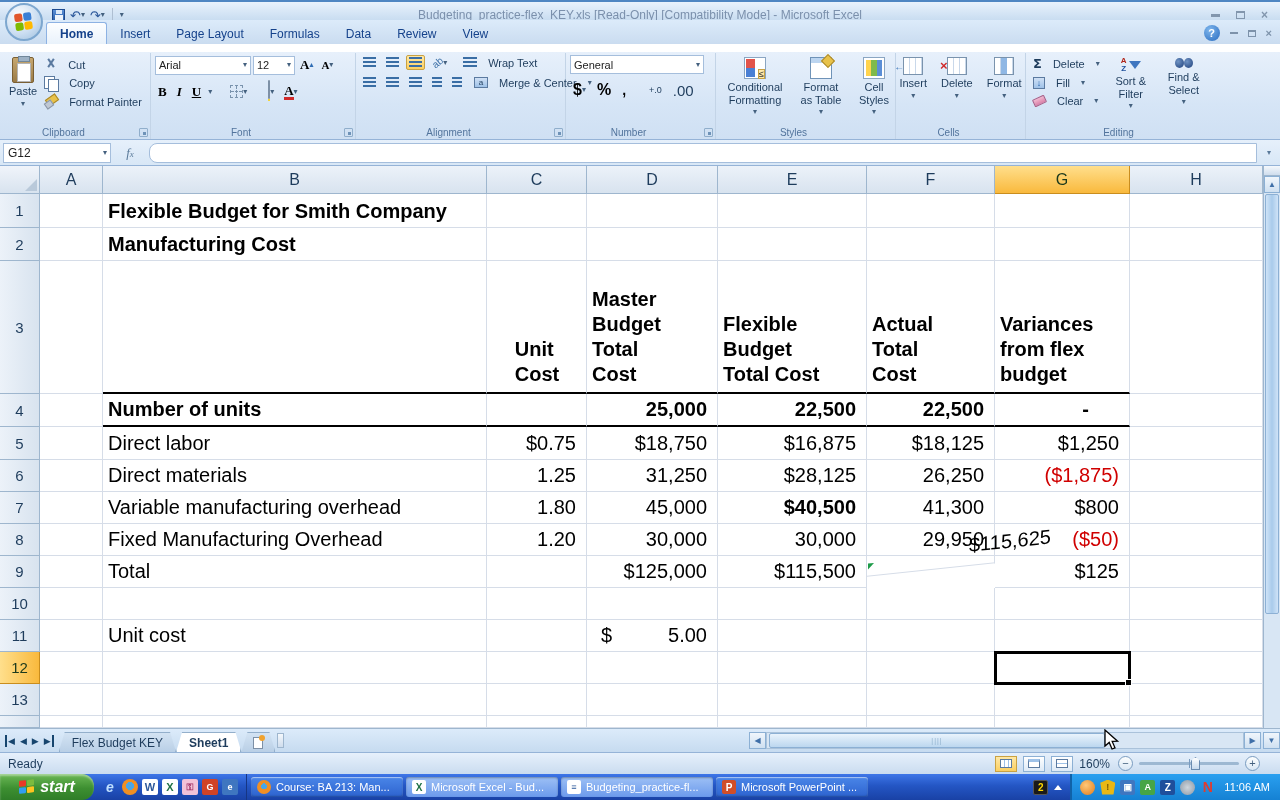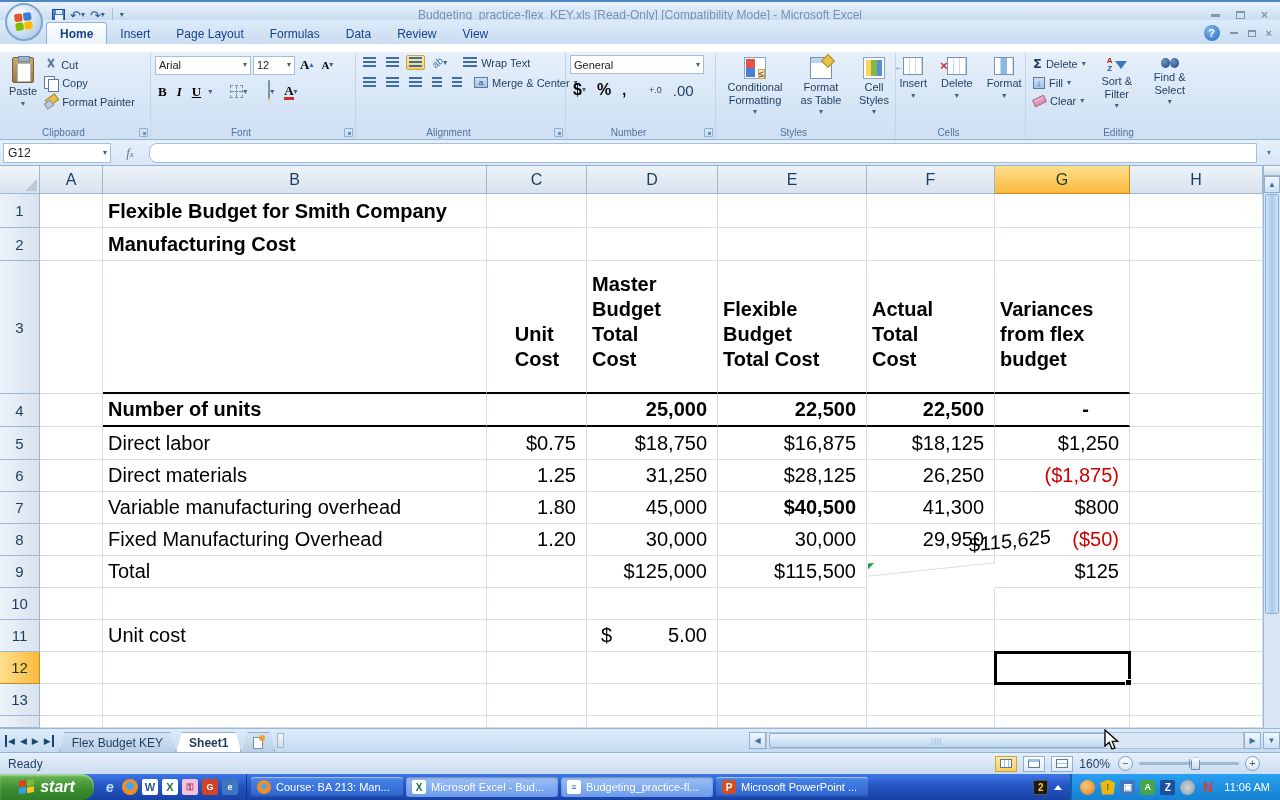--- a/index.html
+++ b/index.html
@@ -47,21 +47,21 @@
 
   
   #ribbon{position:absolute;left:0;top:52px;width:1280px;height:88px;
     background:linear-gradient(#e7f0fb,#d6e5f6 60%,#cfe0f3);
     border-bottom:1px solid #95b3d7;display:flex;padding:1px 0 0 1px}
   .group{position:relative;height:86px;border-right:1px solid #c3d4e7;padding:2px 4px 15px 4px;flex-shrink:0}
   .glabel{position:absolute;bottom:1px;left:0;right:24px;text-align:center;font-size:10px;color:#52749c}
   .launcher{position:absolute;bottom:2px;right:2px;width:9px;height:9px;border:1px solid #90aecb;border-radius:1px}
   .launcher:after{content:"";position:absolute;right:1px;bottom:1px;width:3px;height:3px;background:#6e93b8}
   .gbody{display:flex;height:100%}
-  .rbtn{display:flex;align-items:center;gap:4px;font-size:11px;color:#1e3c5c;padding:1px 3px;border-radius:2px;white-space:nowrap}
+  .rbtn{display:flex;align-items:center;gap:11px;font-size:11px;color:#1e3c5c;padding:1px 3px;border-radius:2px;white-space:nowrap}
   .bigbtn{display:flex;flex-direction:column;align-items:center;justify-content:flex-start;gap:2px;
     font-size:11px;color:#1e3c5c;text-align:center;padding:2px 4px;border-radius:2px;line-height:1.15}
   .combo{background:#fff;border:1px solid #a5bedc;height:19px;display:flex;align-items:center;
     font-size:11px;color:#222;padding:0 3px;gap:4px}
   .sq{display:inline-flex;align-items:center;justify-content:center;border:1px solid transparent;border-radius:2px;padding:1px 2px}
   .amber{background:linear-gradient(#ffe8a6,#fbcf60);border:1px solid #c9a243}
   
   .lines{display:inline-block;width:13px;height:11px;
     background:repeating-linear-gradient(to bottom,#3a6ea5 0 2px,transparent 2px 4px)}
   .lines.short{background:
@@ -140,21 +140,21 @@
   .grow{display:flex}
   .rowhead{width:40px;flex-shrink:0;background:linear-gradient(90deg,#ecf2f9,#d8e3ef);border-right:1px solid #9eb6ce;border-bottom:1px solid #9eb6ce;
     color:#1e3c5c;font-size:15px;display:flex;align-items:center;justify-content:center}
   .rowhead.sel{background:linear-gradient(90deg,#ffdf8c,#f9b93d);border-color:#c98d1e;color:#1c3a1c}
   .cell{border-right:1px solid #d6dde8;border-bottom:1px solid #d6dde8;flex-shrink:0;
     font-size:20px;color:#000;display:flex;align-items:flex-end;padding:0 4px 3px 5px;position:relative;white-space:pre-line;line-height:1.25}
   .cell.b{font-weight:bold}
   .cell.num{justify-content:flex-end;white-space:nowrap;padding-right:10px}
   .cell.red{color:#d00000}
   .cell.bb{border-bottom:2px solid #000}
-  .cell.hdr{padding-bottom:20px}
+  .cell.hdr{padding-bottom:5px}
   .cell.ctr{justify-content:center}
   .cell.dash{justify-content:flex-end;padding-right:40px}
   .spilltxt{white-space:nowrap;position:relative;z-index:2;background:#fff;padding-right:4px}
   .cell.acct{justify-content:space-between;white-space:nowrap;padding:0 10px 3px 14px}
   .cell.active{outline:3px solid #000;outline-offset:-2px;z-index:3}
   .handle{position:absolute;right:-3px;bottom:-3px;width:7px;height:7px;background:#000;border:1px solid #fff;z-index:4}
   .flagmark{position:absolute;left:1px;top:1px;width:0;height:0;border-top:6px solid #1d9b48;border-right:6px solid transparent}
   
   #vscroll{position:absolute;right:0;top:0;width:17px;height:562px;background:#d8e6f4;border-left:1px solid #9eb6ce;display:flex;flex-direction:column}
   .vsplit{height:10px;background:linear-gradient(#f4f8fc,#cfdded);border-bottom:1px solid #9eb6ce}

